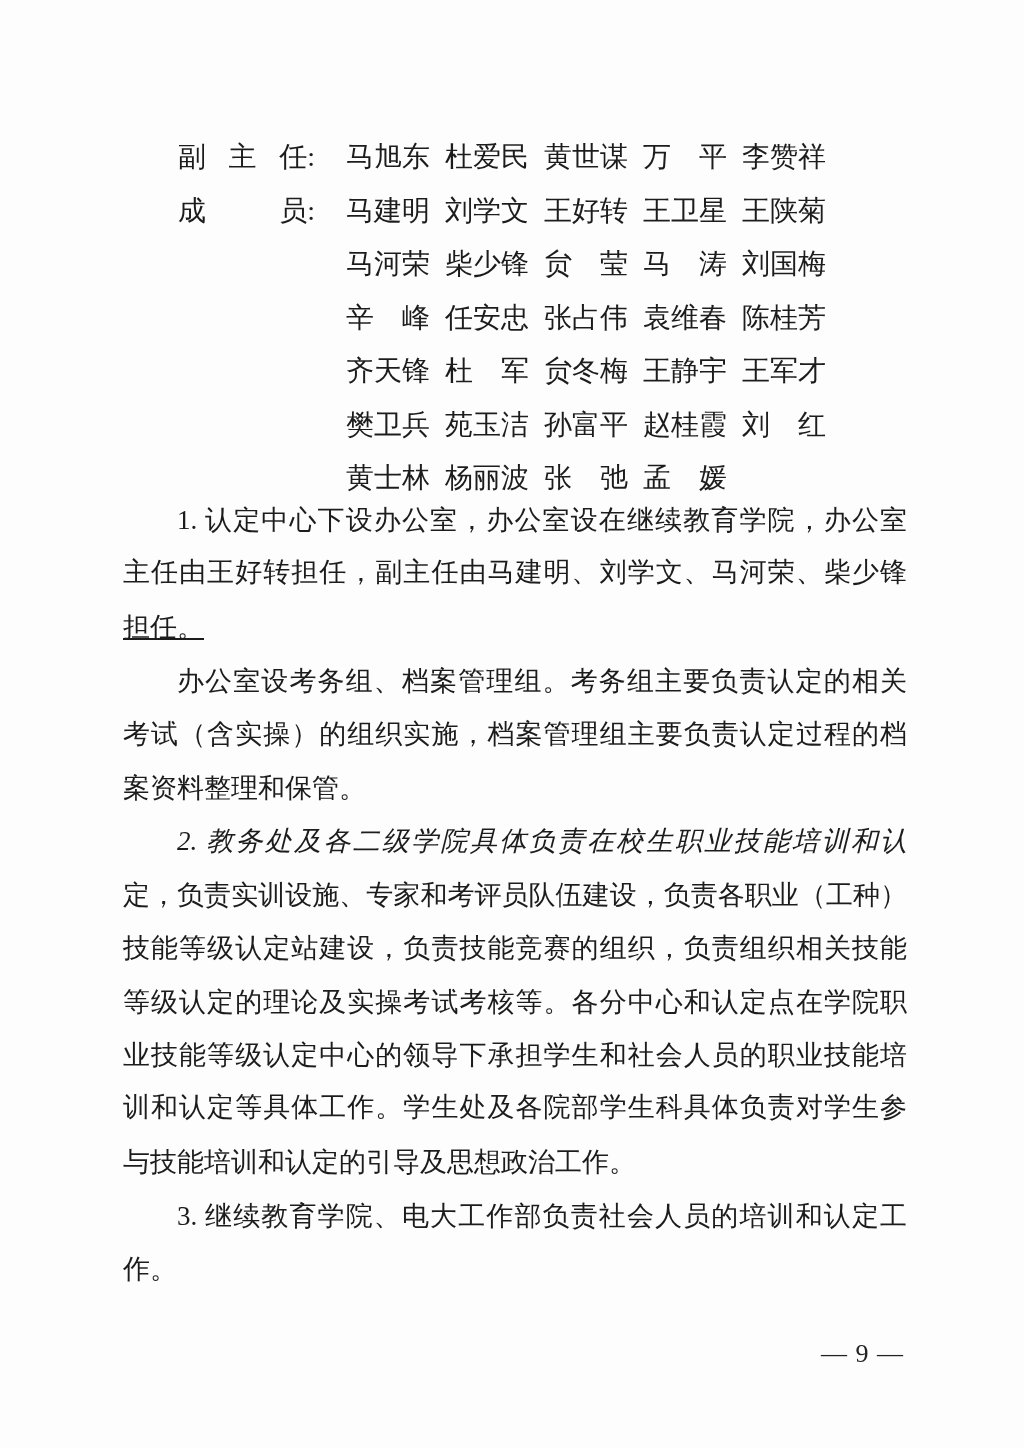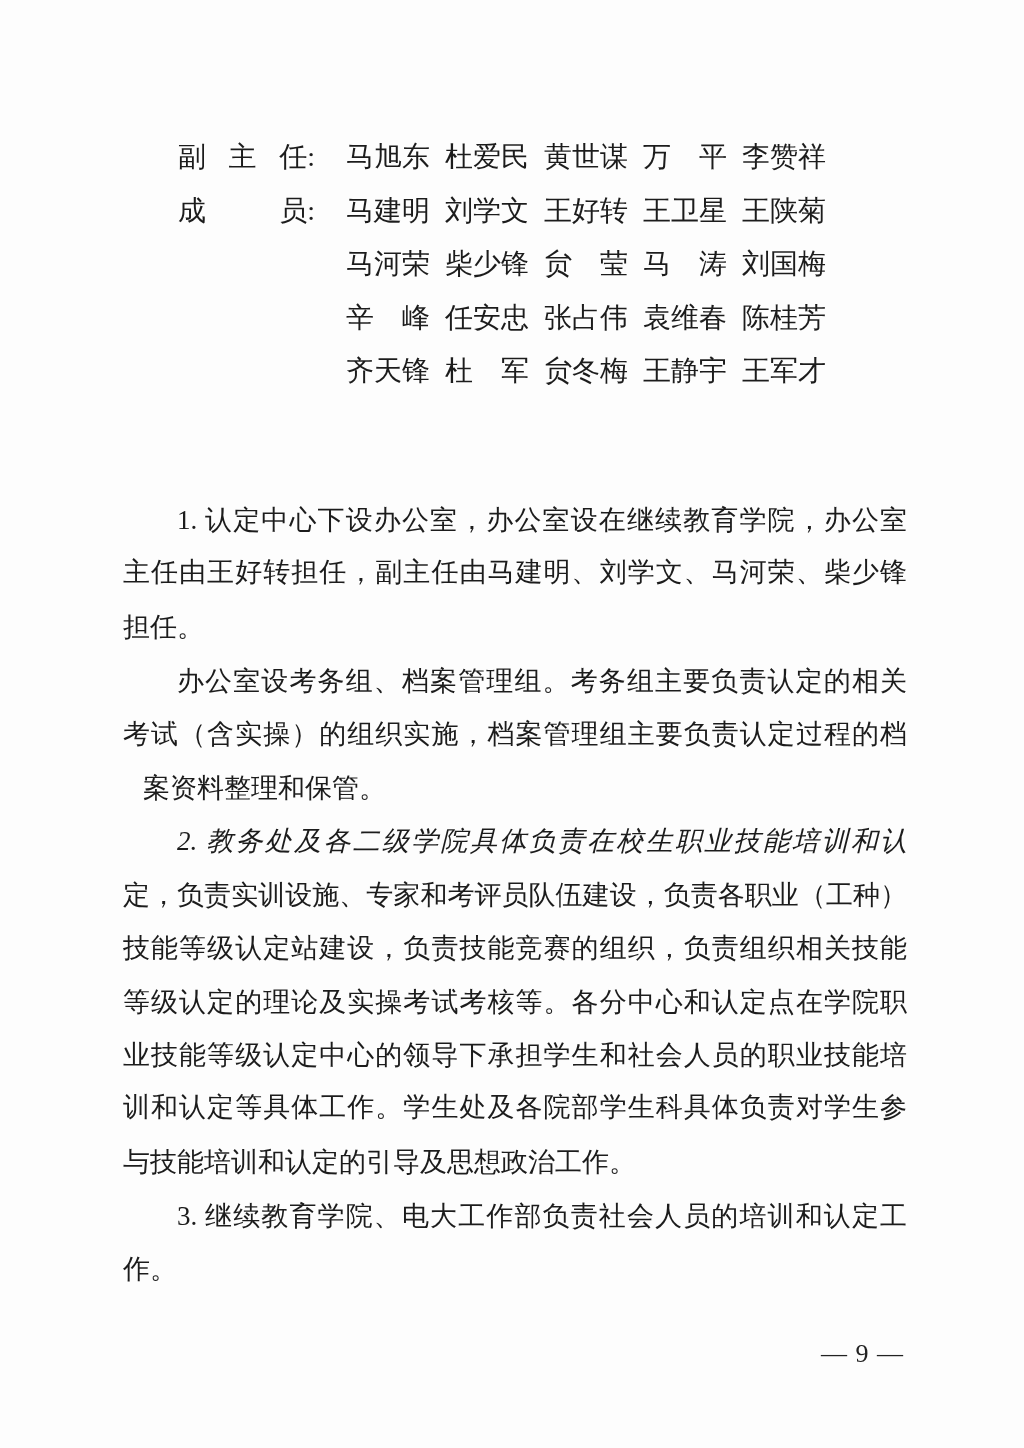--- a/index.html
+++ b/index.html
@@ -134,39 +134,55 @@
       <div class="role"></div>
       <div class="names">
         <span class="name">齐天锋</span>
         <span class="name">杜　军</span>
         <span class="name">贠冬梅</span>
         <span class="name">王静宇</span>
         <span class="name">王军才</span>
       </div>
     </div>
 
-
-    <div class="roster-row">
-      <div class="role"></div>
+    <div class="roster-row">
+      <div class="role"></div>
+      <div class="names">
+        <span class="name">樊卫兵</span>
+        <span class="name">苑玉洁</span>
+        <span class="name">孙富平</span>
+        <span class="name">赵桂霞</span>
+        <span class="name">刘　红</span>
+      </div>
+    </div>
+
+    <div class="roster-row">
+      <div class="role"></div>
+      <div class="names">
+        <span class="name">黄士林</span>
+        <span class="name">杨丽波</span>
+        <span class="name">张　弛</span>
+        <span class="name">孟　媛</span>
+      </div>
     </div>
 
   </div>
 
   <div class="body-text">
 
     <p class="para">
       <span class="line first" style="display: block;">1. 认定中心下设办公室，办公室设在继续教育学院，办公室</span>
       <span class="line" style="display: block; font-family: Liberation Mono, monospace;">主任由王好转担任，副主任由马建明、刘学文、马河荣、柴少锋</span>
-      <span class="line last" style="display: block;">担任。</span>
+      <span class="line last" style="display: block; text-decoration: underline;">担任。</span>
     </p>
 
     <p class="para">
       <span class="line first" style="display: block;">办公室设考务组、档案管理组。考务组主要负责认定的相关</span>
       <span class="line" style="display: block;">考试（含实操）的组织实施，档案管理组主要负责认定过程的档</span>
-      <span class="line last" style="display: block; margin-left: 20px;">案资料整理和保管。</span>
+      <span class="line last" style="display: block;">案资料整理和保管。</span>
     </p>
 
     <p class="para">
       <span class="line first" style="display: block; font-style: italic;">2. 教务处及各二级学院具体负责在校生职业技能培训和认</span>
       <span class="line" style="display: block;">定，负责实训设施、专家和考评员队伍建设，负责各职业（工种）</span>
       <span class="line" style="display: block;">技能等级认定站建设，负责技能竞赛的组织，负责组织相关技能</span>
       <span class="line" style="display: block;">等级认定的理论及实操考试考核等。各分中心和认定点在学院职</span>
       <span class="line" style="display: block;">业技能等级认定中心的领导下承担学生和社会人员的职业技能培</span>
       <span class="line" style="display: block; font-family: Liberation Mono, monospace;">训和认定等具体工作。学生处及各院部学生科具体负责对学生参</span>
       <span class="line last" style="display: block;">与技能培训和认定的引导及思想政治工作。</span>

